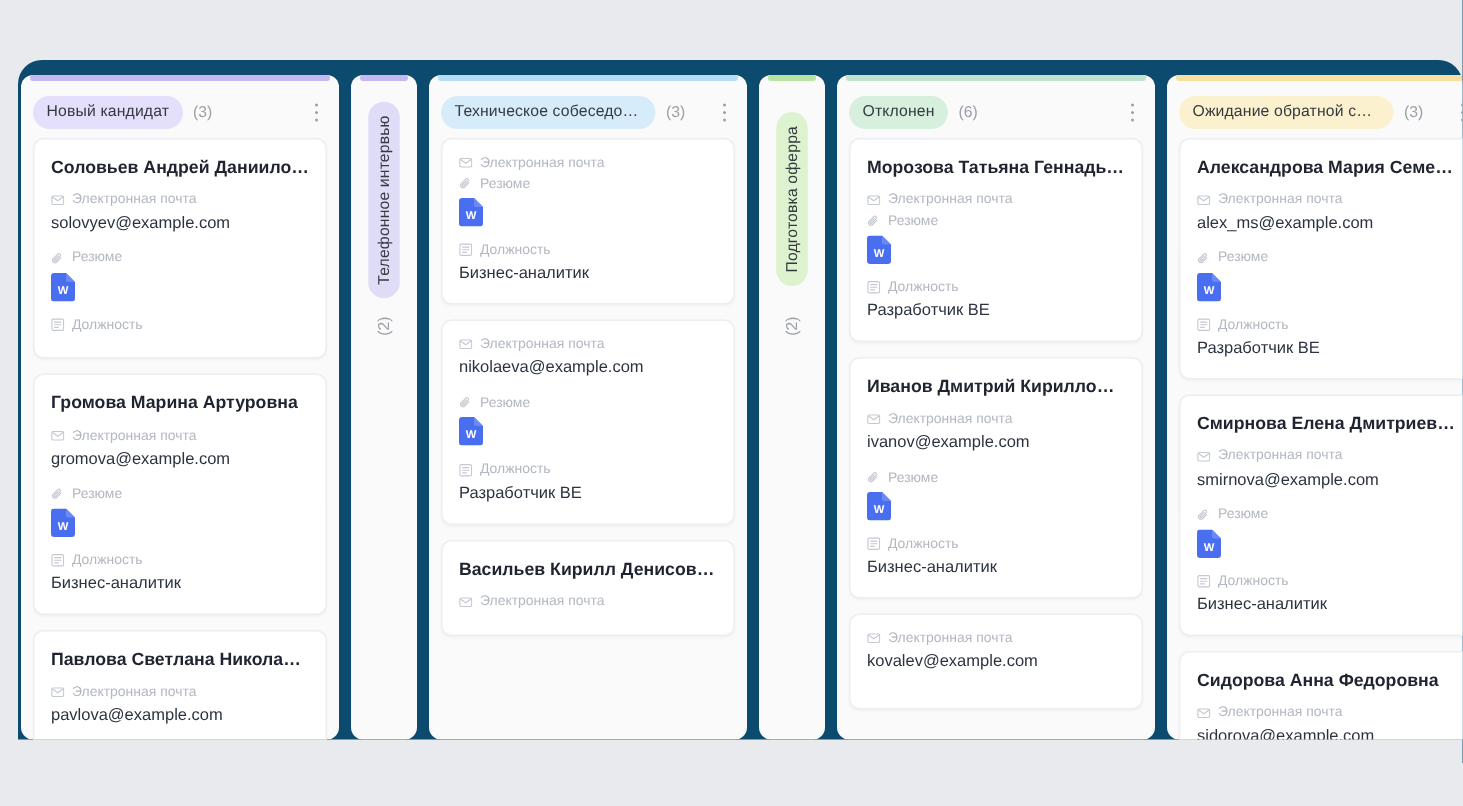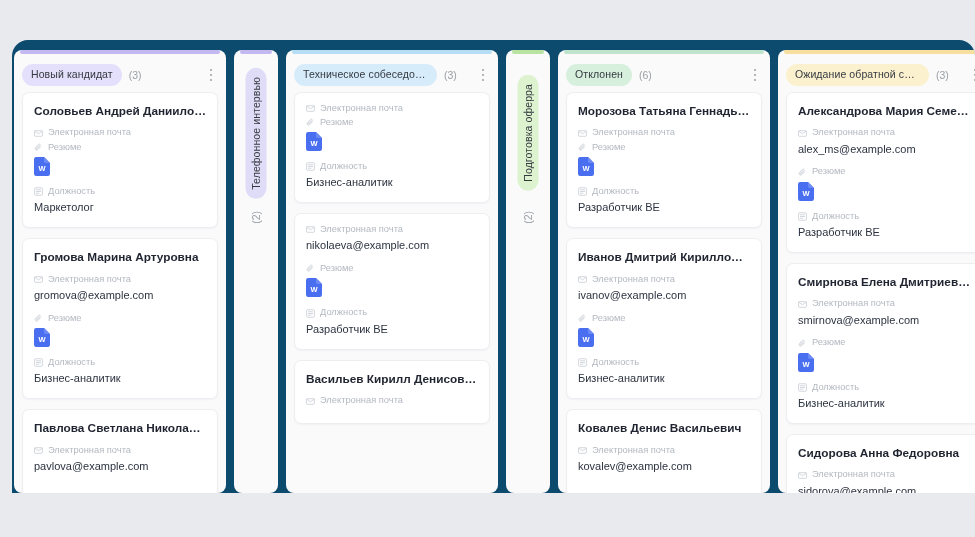--- a/index.html
+++ b/index.html
@@ -232,45 +232,45 @@
             <div class="card-name">Соловьев Андрей Даниилович</div>
             <div class="field-label">
               <span>
                 <svg width="9" height="9" viewBox="0 0 12 12" fill="none">
                   <rect x="0.75" y="2.25" width="10.5" height="7.5" rx="1.2" stroke="#c4c9d1" stroke-width="1"></rect>
                   <path d="M1.3 3.1L6 6.4L10.7 3.1" stroke="#c4c9d1" stroke-width="1" stroke-linecap="round"></path>
                 </svg>
               </span>
               <span>Электронная почта</span>
             </div>
-            <div class="field-label">
-              <span>
-                <svg width="9" height="9" viewBox="0 0 12 12" fill="none">
-                  <path d="M8.6 5.3L5.0 8.9a2.1 2.1 0 0 1-3.0-3.0l4.0-4.0a1.4 1.4 0 0 1 2.0 2.0L4.0 7.9a0.7 0.7 0 0 1-1.0-1.0l3.4-3.4" stroke="#c4c9d1" stroke-width="1" stroke-linecap="round" stroke-linejoin="round"></path>
-                </svg>
-              </span>
-              <span>Резюме</span>
-            </div>
-            <div class="doc-chip">
-              <svg width="16" height="19" viewBox="0 0 16 19">
-                <path d="M0 2.2A2.2 2.2 0 0 1 2.2 0H10l6 6v10.8a2.2 2.2 0 0 1-2.2 2.2H2.2A2.2 2.2 0 0 1 0 16.8V2.2Z" fill="#4a6ef0"></path>
-                <path d="M10 0l6 6h-4.6A1.4 1.4 0 0 1 10 4.6V0Z" fill="#6b8af5"></path>
-                <text x="8" y="14" font-family="Liberation Sans, sans-serif" font-size="7.5" font-weight="bold" fill="#ffffff" text-anchor="middle">W</text>
-              </svg>
-            </div>
-            <div class="field-label">
-              <span>
-                <svg width="9" height="9" viewBox="0 0 12 12" fill="none">
-                  <rect x="0.8" y="1.0" width="10.4" height="10.0" rx="1.3" stroke="#c4c9d1" stroke-width="1"></rect>
-                  <path d="M3.2 3.7h5.6M3.2 6.0h5.6M3.2 8.3h3.4" stroke="#c4c9d1" stroke-width="1" stroke-linecap="round"></path>
-                </svg>
-              </span>
-              <span>Должность</span>
-            </div>
-            <div class="field-value last">Маркетолог</div>
+            <div class="field-value">solovyev@example.com</div>
+            <div class="field-label">
+              <span>
+                <svg width="9" height="9" viewBox="0 0 12 12" fill="none">
+                  <path d="M8.6 5.3L5.0 8.9a2.1 2.1 0 0 1-3.0-3.0l4.0-4.0a1.4 1.4 0 0 1 2.0 2.0L4.0 7.9a0.7 0.7 0 0 1-1.0-1.0l3.4-3.4" stroke="#c4c9d1" stroke-width="1" stroke-linecap="round" stroke-linejoin="round"></path>
+                </svg>
+              </span>
+              <span>Резюме</span>
+            </div>
+            <div class="doc-chip">
+              <svg width="16" height="19" viewBox="0 0 16 19">
+                <path d="M0 2.2A2.2 2.2 0 0 1 2.2 0H10l6 6v10.8a2.2 2.2 0 0 1-2.2 2.2H2.2A2.2 2.2 0 0 1 0 16.8V2.2Z" fill="#4a6ef0"></path>
+                <path d="M10 0l6 6h-4.6A1.4 1.4 0 0 1 10 4.6V0Z" fill="#6b8af5"></path>
+                <text x="8" y="14" font-family="Liberation Sans, sans-serif" font-size="7.5" font-weight="bold" fill="#ffffff" text-anchor="middle">W</text>
+              </svg>
+            </div>
+            <div class="field-label">
+              <span>
+                <svg width="9" height="9" viewBox="0 0 12 12" fill="none">
+                  <rect x="0.8" y="1.0" width="10.4" height="10.0" rx="1.3" stroke="#c4c9d1" stroke-width="1"></rect>
+                  <path d="M3.2 3.7h5.6M3.2 6.0h5.6M3.2 8.3h3.4" stroke="#c4c9d1" stroke-width="1" stroke-linecap="round"></path>
+                </svg>
+              </span>
+              <span>Должность</span>
+            </div>
           </div>
           <div class="card">
             <div class="card-name">Громова Марина Артуровна</div>
             <div class="field-label">
               <span>
                 <svg width="9" height="9" viewBox="0 0 12 12" fill="none">
                   <rect x="0.75" y="2.25" width="10.5" height="7.5" rx="1.2" stroke="#c4c9d1" stroke-width="1"></rect>
                   <path d="M1.3 3.1L6 6.4L10.7 3.1" stroke="#c4c9d1" stroke-width="1" stroke-linecap="round"></path>
                 </svg>
               </span>
@@ -516,21 +516,20 @@
                 <svg width="9" height="9" viewBox="0 0 12 12" fill="none">
                   <rect x="0.8" y="1.0" width="10.4" height="10.0" rx="1.3" stroke="#c4c9d1" stroke-width="1"></rect>
                   <path d="M3.2 3.7h5.6M3.2 6.0h5.6M3.2 8.3h3.4" stroke="#c4c9d1" stroke-width="1" stroke-linecap="round"></path>
                 </svg>
               </span>
               <span>Должность</span>
             </div>
             <div class="field-value last">Бизнес-аналитик</div>
           </div>
           <div class="card">
-            <div class="card-name">Ковалев Денис Васильевич</div>
             <div class="field-label">
               <span>
                 <svg width="9" height="9" viewBox="0 0 12 12" fill="none">
                   <rect x="0.75" y="2.25" width="10.5" height="7.5" rx="1.2" stroke="#c4c9d1" stroke-width="1"></rect>
                   <path d="M1.3 3.1L6 6.4L10.7 3.1" stroke="#c4c9d1" stroke-width="1" stroke-linecap="round"></path>
                 </svg>
               </span>
               <span>Электронная почта</span>
             </div>
             <div class="field-value">kovalev@example.com</div>

